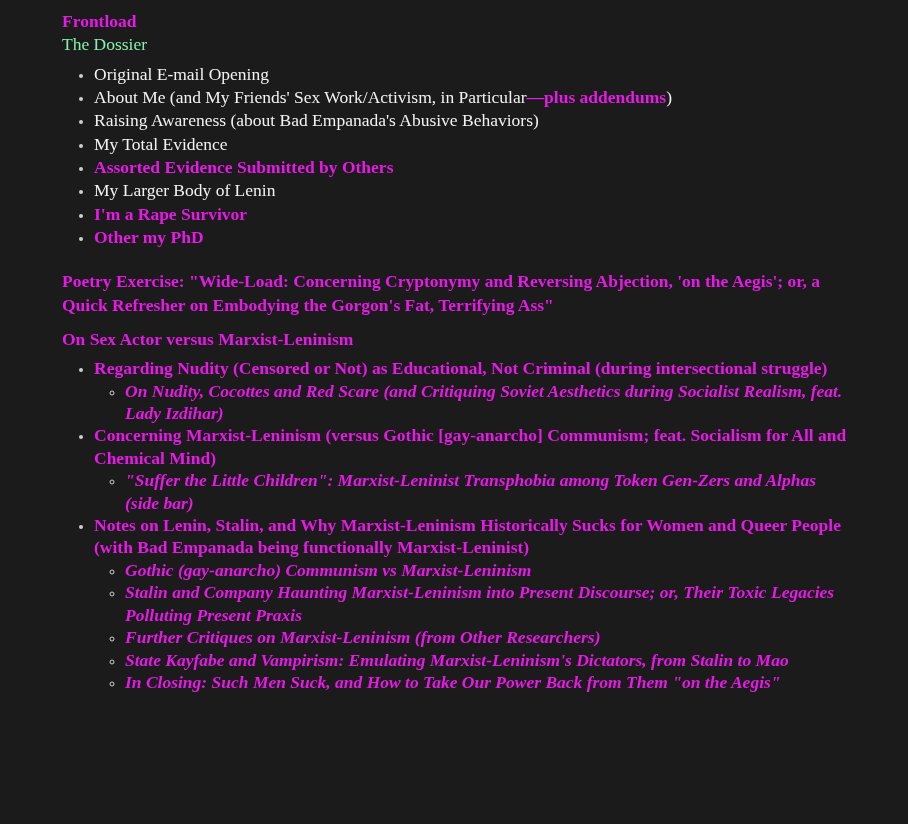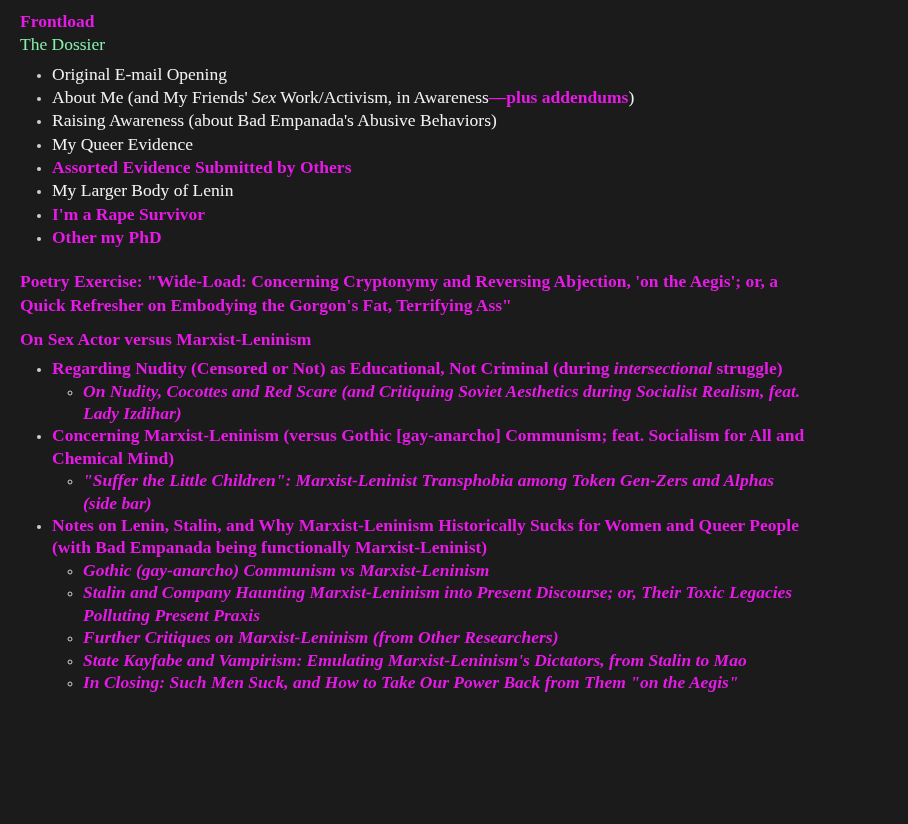--- a/index.html
+++ b/index.html
@@ -14,20 +14,21 @@
     font-family: "Liberation Serif", "DejaVu Serif", serif;
     color: #f2f2f2;
     font-size: 17.5px;
     line-height: 1.33;
     overflow-x: hidden;
   }
   .page {
     padding: 10px 18px 14px 20px;
     box-sizing: border-box;
     width: 824px;
+    margin-left: 42px;
   }
 
   
   .lnk {
     color: #e619e6;
     font-weight: bold;
     text-decoration: none;
   }
 
   
@@ -59,40 +60,40 @@
   li {
     margin: 0 0 0.1px 0;
     padding: 0;
   }
   li::marker { color: #cfcfcf; font-size: 15px; }
   ul ul li::marker { color: #cfcfcf; }
   ul ul ul li::marker { color: #cfcfcf; font-size: 13px; }
 
   li.tight { line-height: 1.28; }
 
-  .em { font-style: italic; }
+  .em { }
 
   .list-block { margin-bottom: 10px; }
   .list-block-2 { margin-bottom: 0; }
 </style>
 </head>
 <body>
 
 <div class="page">
 
   <p class="block"><a class="lnk" href="#">Frontload</a></p>
 
 
   <p class="block plain">The Dossier</p>
 
   <ul class="list-block">
     <li class="plain"><span>Original E-mail Opening</span></li>
-    <li class="plain"><span>About Me (and My Friends' </span><span class="em">Sex</span><span> Work/Activism, in Awareness</span><a class="lnk" href="#">—plus addendums</a><span>)</span></li>
+    <li class="plain"><span>About Me (and My Friends' </span><span class="em">Sex</span><span> Work/Activism, in Particular</span><a class="lnk" href="#">—plus addendums</a><span>)</span></li>
     <li class="plain"><span>Raising Awareness (about Bad Empanada's Abusive Behaviors)</span></li>
-    <li class="plain"><span>My Queer Evidence</span></li>
+    <li class="plain"><span>My Total Evidence</span></li>
     <li><a class="lnk" href="#">Assorted Evidence Submitted by Others</a></li>
     <li class="plain"><span>My Larger Body of Lenin</span></li>
     <li><a class="lnk" href="#">I'm a Rape Survivor</a></li>
     <li><a class="lnk" href="#">Other my PhD</a></li>
   </ul>
 
   <div class="sec-gap"></div>
   <p class="block"><a class="lnk" href="#">Poetry Exercise: "Wide-Load: Concerning Cryptonymy and Reversing Abjection, 'on the Aegis'; or, a Quick Refresher on Embodying the Gorgon's Fat, Terrifying Ass"</a></p>
 
   <div class="sec-gap"></div>

